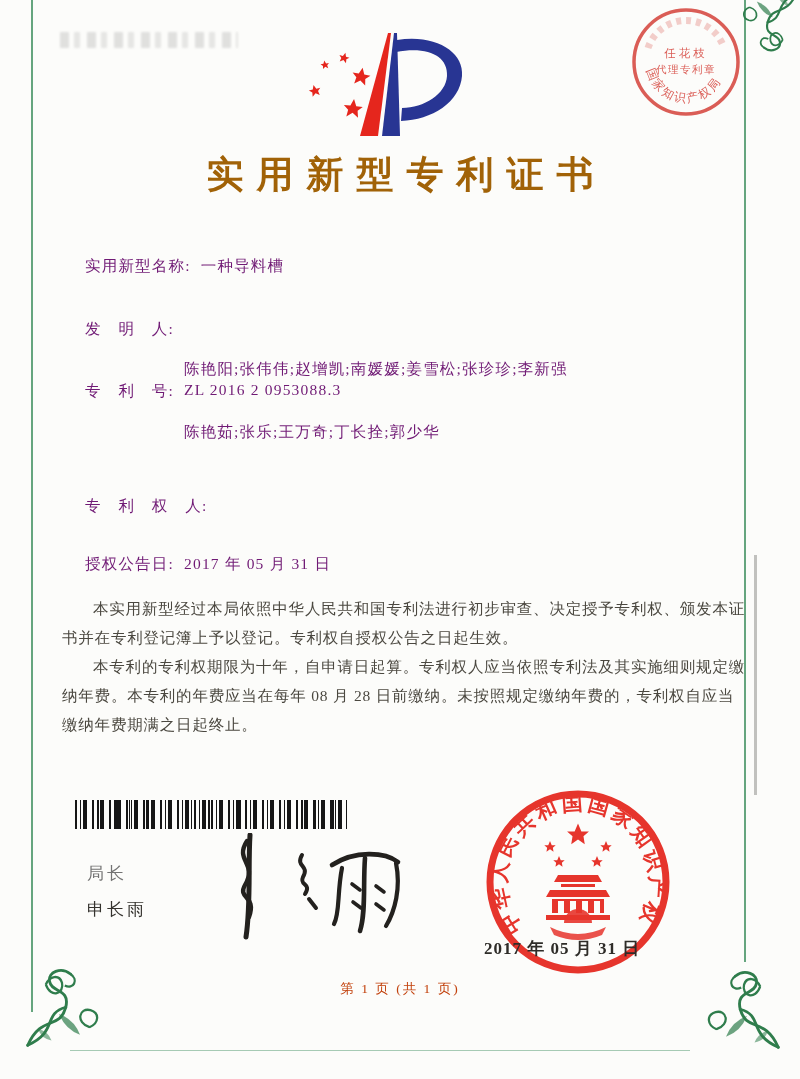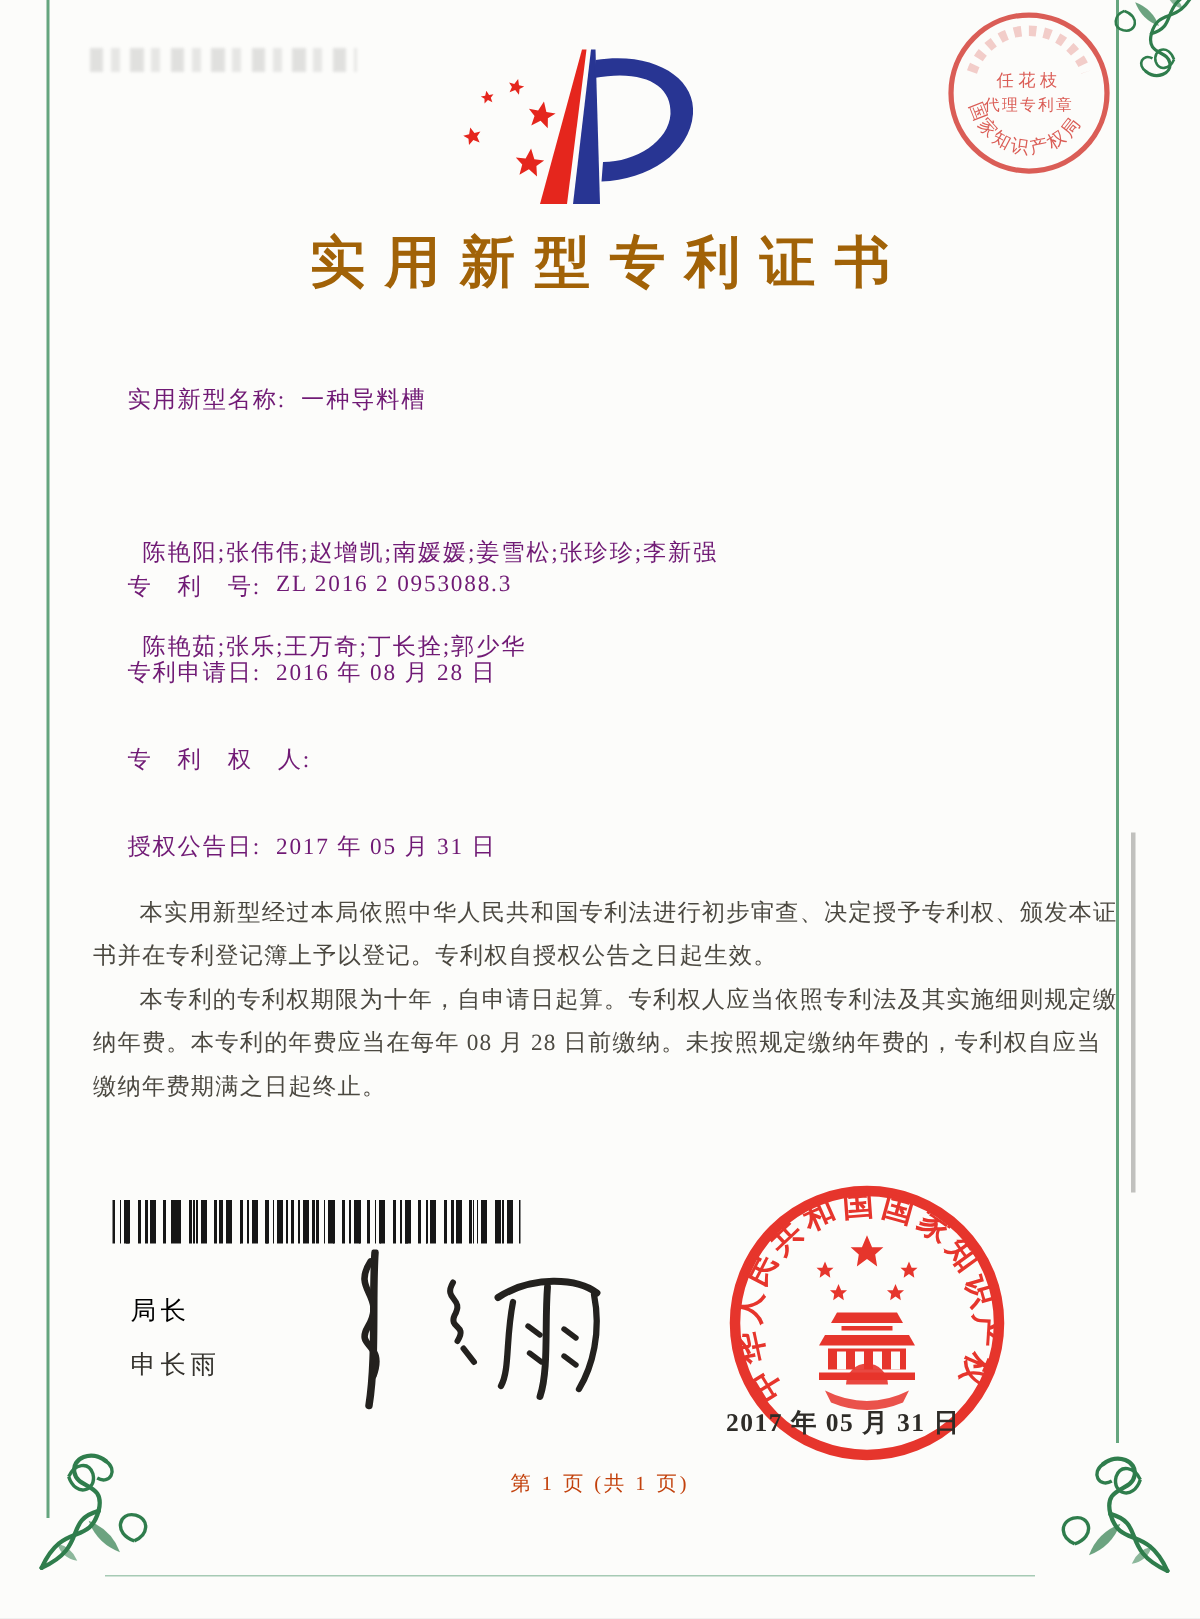--- a/index.html
+++ b/index.html
@@ -44,21 +44,21 @@
   }
   .body-text p{margin:0;text-indent:2em;}
 
   .barcode{
     position:absolute;left:75px;top:800px;width:272px;height:29px;
     background:
       repeating-linear-gradient(90deg,#161616 0 2px,transparent 2px 5px,#161616 5px 6px,transparent 6px 8px,#161616 8px 12px,transparent 12px 17px),
       repeating-linear-gradient(90deg,transparent 0 9px,#161616 9px 11px,transparent 11px 23px,#161616 23px 24px,transparent 24px 31px);
   }
 
-  .sig-title{position:absolute;left:87px;top:862px;font-size:17px;color:#000000;letter-spacing:3px;}
+  .sig-title{position:absolute;left:87px;top:862px;font-size:17px;color:#737373;letter-spacing:3px;}
   .sig-name{position:absolute;left:87px;top:898px;font-size:17px;color:#35332e;letter-spacing:3px;}
   .signature-svg{position:absolute;left:205px;top:833px;}
 
   .seal-svg{position:absolute;left:462px;top:789px;}
   .seal-date{
     position:absolute;left:484px;top:937px;width:180px;
     font-size:17px;color:#2e2c28;letter-spacing:1px;white-space:pre;font-weight:bold;
   }
 
   .agency-stamp-svg{position:absolute;left:612px;top:4px;opacity:.85;}
@@ -124,35 +124,32 @@
   </svg>
 
   <div class="title">实用新型专利证书</div>
 
   <div class="field-row row-name">
     <span class="label">实用新型名称:</span>
     <span class="value">一种导料槽</span>
   </div>
 
   <div class="field-row row-inventors">
+    <span class="label">发　明　人:</span>
     <span class="value inv-lines">
       <div>陈艳阳;张伟伟;赵增凯;南媛媛;姜雪松;张珍珍;李新强</div>
       <div>陈艳茹;张乐;王万奇;丁长拴;郭少华</div>
     </span>
   </div>
 
   <div class="field-row row-patentno">
     <span class="label">专　利　号:</span>
     <span class="value">ZL 2016 2 0953088.3</span>
   </div>
 
-  <div class="field-row row-filing">
-    <span class="label">专利申请日:</span>
-    <span class="value">2016 年 08 月 28 日</span>
-  </div>
 
   <div class="field-row row-patentee">
     <span class="label">专　利　权　人:</span>
   </div>
 
   <div class="field-row row-grant">
     <span class="label">授权公告日:</span>
     <span class="value">2017 年 05 月 31 日</span>
   </div>
 

